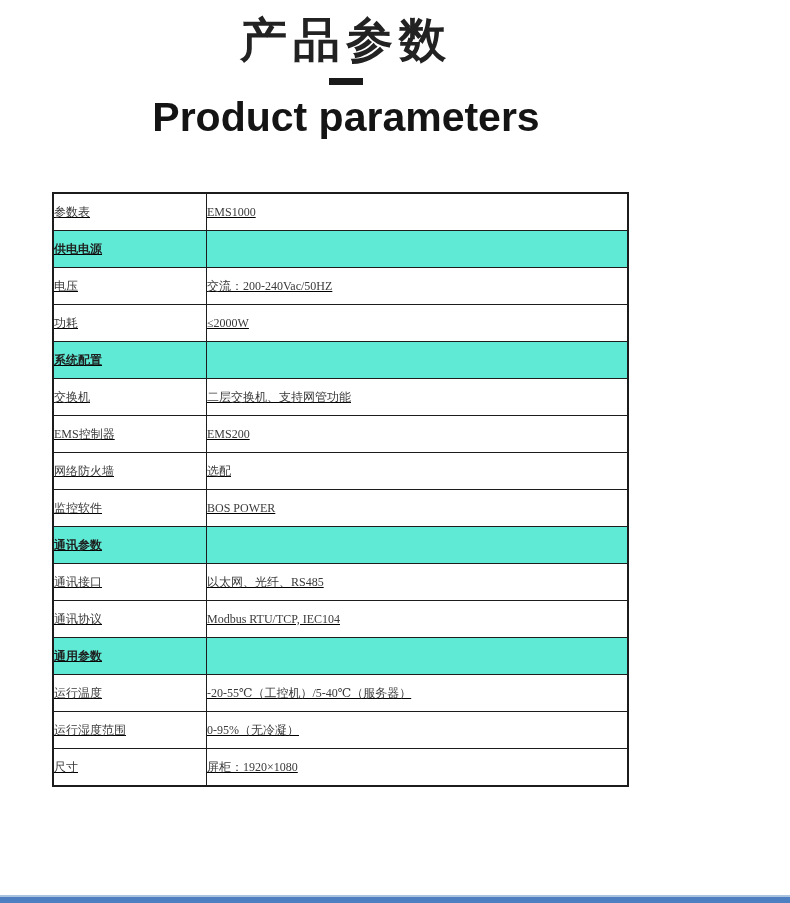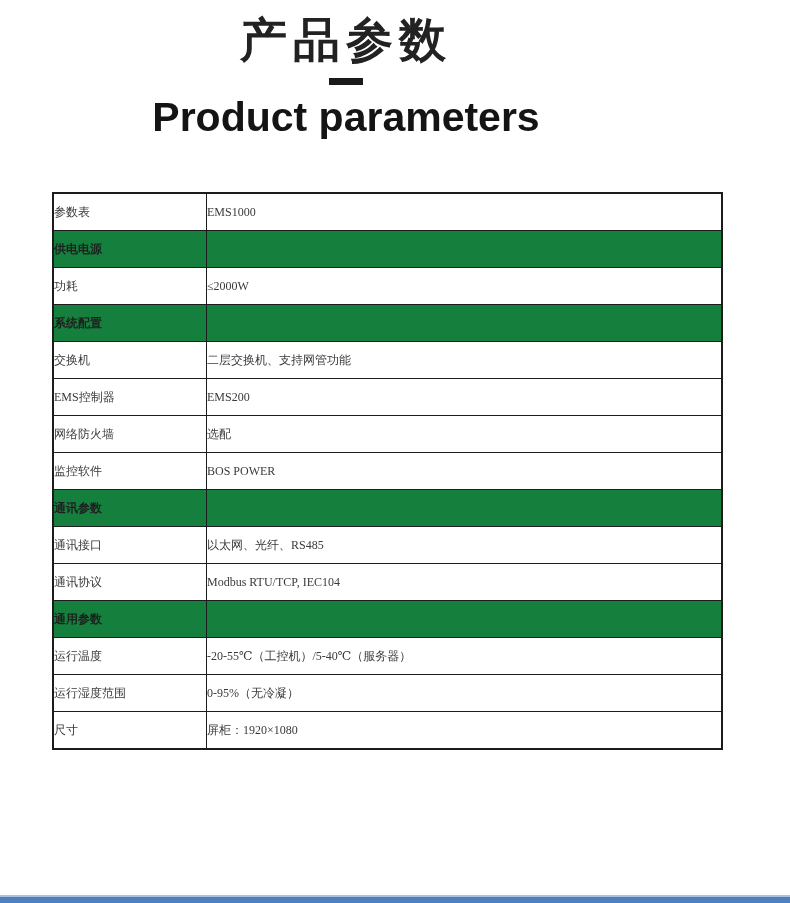--- a/index.html
+++ b/index.html
@@ -11,32 +11,33 @@
   .title-cn{
     font-size:47px;font-weight:bold;color:#222222;letter-spacing:6px;
     font-family:"Liberation Sans","DejaVu Sans",sans-serif;line-height:1.1;
   }
   .title-dash{width:34px;height:7px;background:#1a1a1a;margin:12px auto 9px auto;}
   .title-en{
     font-size:41px;font-weight:600;color:#141414;letter-spacing:0px;
     font-family:"Liberation Sans","DejaVu Sans",sans-serif;
   }
   table.params{
-    position:absolute;left:52px;top:192px;width:671px;
+    position:absolute;left:52px;top:192px;width:577px;
     border-collapse:collapse;table-layout:fixed;
     border:2px solid #1c1c1c;
+    text-decoration:underline;
   }
   table.params td{
     border:1px solid #1c1c1c;height:36px;padding:0;
     font-family:"Liberation Serif","DejaVu Serif",serif;
     font-size:12px;color:#3a3a3a;overflow:hidden;white-space:nowrap;
   }
   td.c-label{width:152px;padding-left:9px;text-align:left;}
   td.c-value{text-align:left;}
-  tr.section td{background:#15803d;}
+  tr.section td{background:#5eead4;}
   tr.section td.c-label{font-weight:bold;color:#1f1f1f;}
   .bottom-bar{
     position:absolute;left:0;bottom:0;width:790px;height:6px;
     border-top:2px solid #a9c3e1;
   }
 </style>
 </head>
 <body>
 
 <div class="header">
@@ -47,20 +48,24 @@
 
 <table class="params">
   <tbody id="table-body">
       <tr class="data">
         <td class="c-label">参数表</td>
         <td class="c-value">EMS1000</td>
       </tr>
       <tr class="section">
         <td class="c-label">供电电源</td>
         <td class="c-value"></td>
+      </tr>
+      <tr class="data">
+        <td class="c-label">电压</td>
+        <td class="c-value">交流：200-240Vac/50HZ</td>
       </tr>
       <tr class="data">
         <td class="c-label">功耗</td>
         <td class="c-value">≤2000W</td>
       </tr>
       <tr class="section">
         <td class="c-label">系统配置</td>
         <td class="c-value"></td>
       </tr>
       <tr class="data">

